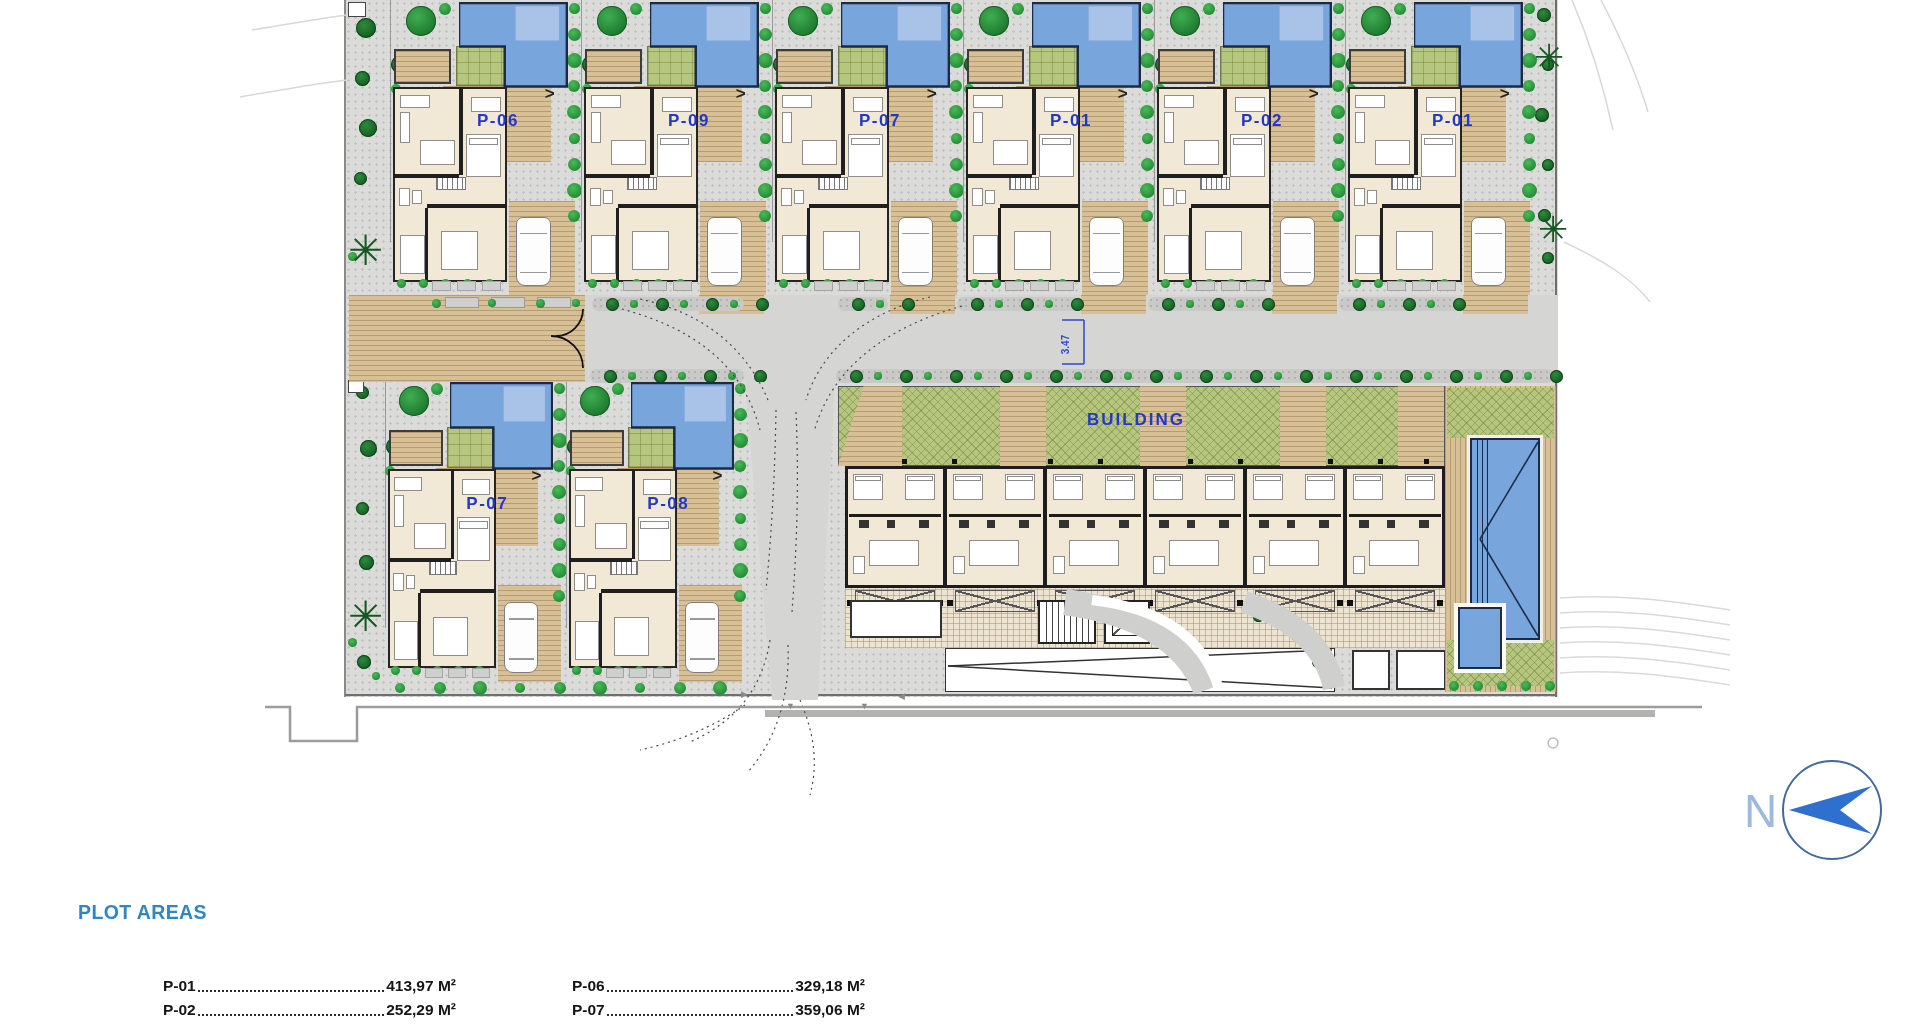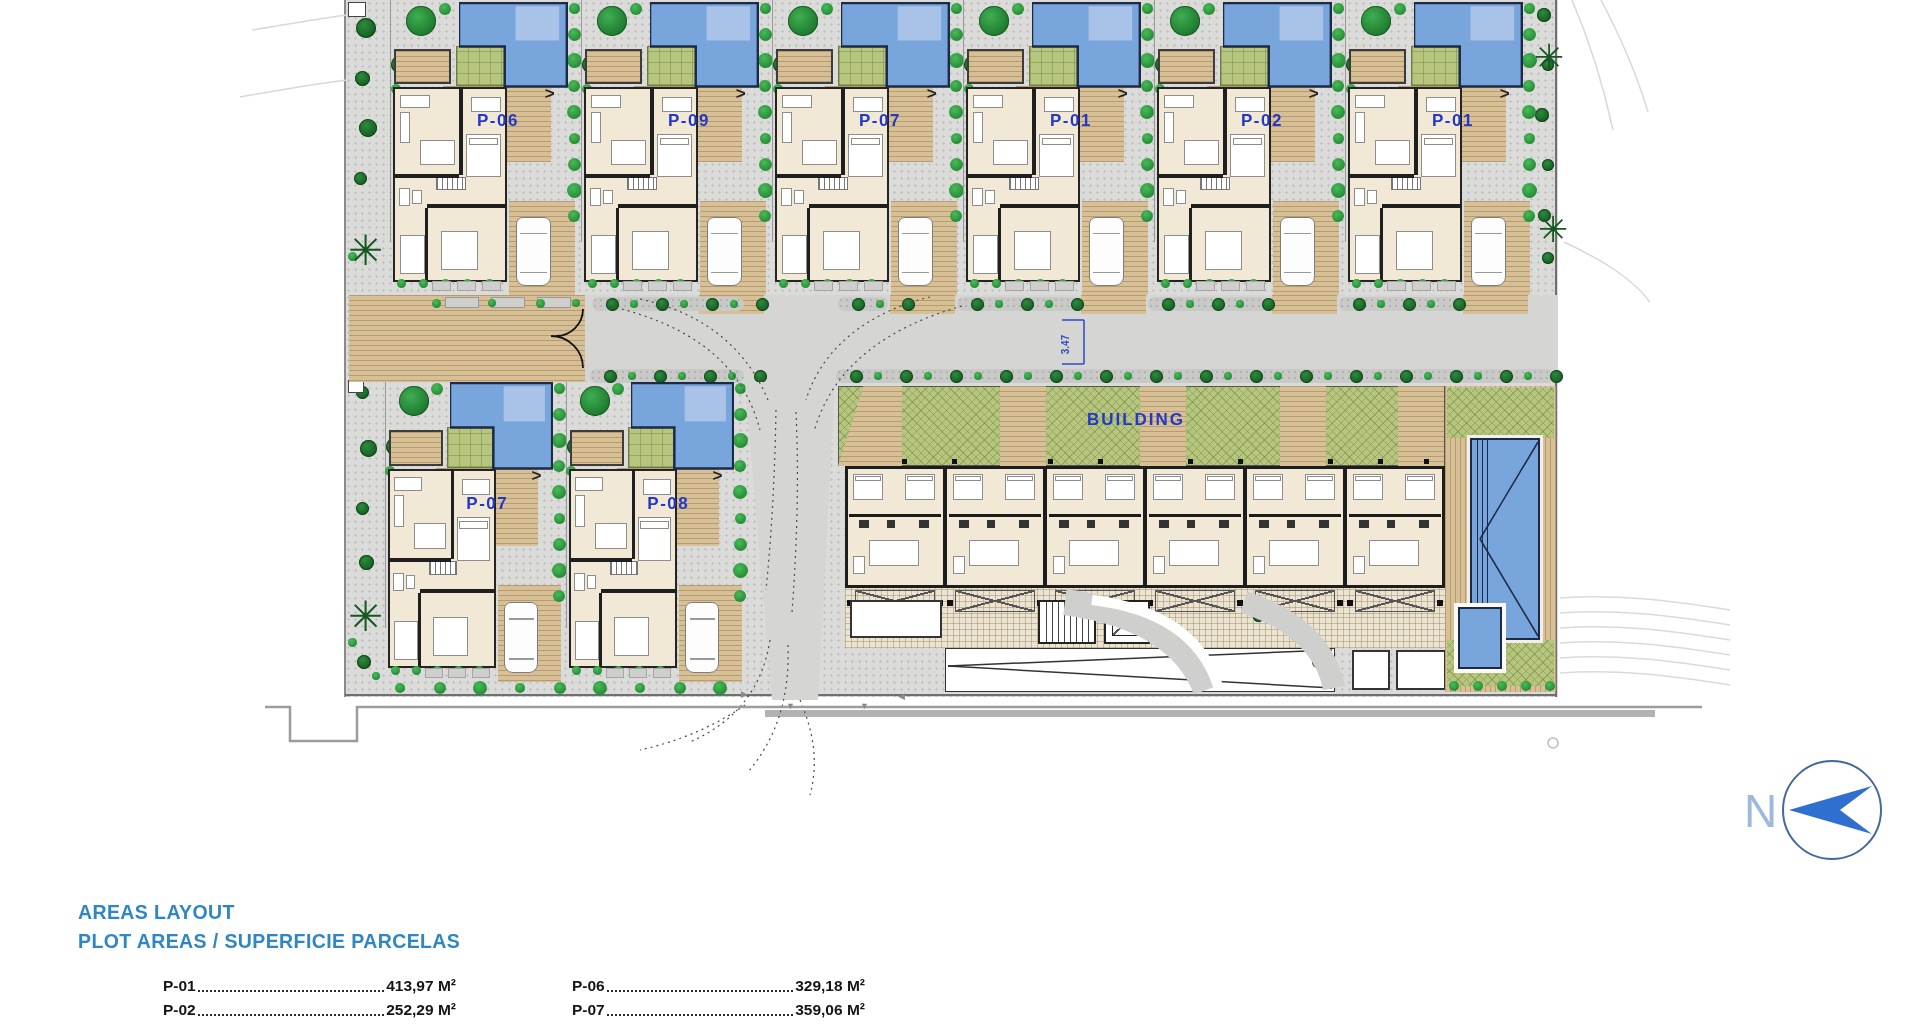--- a/index.html
+++ b/index.html
@@ -52,22 +52,21 @@
 
   <div class="abs biglabel" style="left: 1084px; top: 410px; width: 104px; color: rgb(36, 56, 200);">BUILDING</div>
 
   <div class="abs dimtxt" style="left:1058px;top:322px;width:16px;height:44px;">
     <span style="color: rgb(47, 73, 195);">3.47</span>
   </div>
 
   <div class="abs ncircle" style="left:1782px;top:760px;width:100px;height:100px;"></div>
   <div class="abs nletter" style="left: 1744px; top: 784px; color: rgb(157, 185, 221);">N</div>
 
-  <div class="abs ltitle" style="left: 78px; top: 901px; color: rgb(46, 134, 197);">AREAS LAYOUT</div>
-  <div class="abs ltitle" style="left: 78px; top: 930px; color: rgb(46, 134, 197);">PLOT AREAS / SUPERFICIE PARCELAS</div>
+  <div class="abs ltitle" style="left: 78px; top: 901px; color: rgb(46, 134, 197);">PLOT AREAS</div>
   <div class="abs lcol" id="lcol0" style="left:163px;top:971px;width:293px;">
       <div class="lrow">
         <span>P-01</span>
         <div class="lead"></div>
         <span>413,97 M²</span>
       </div>
       <div class="lrow">
         <span>P-02</span>
         <div class="lead"></div>
         <span>252,29 M²</span>

